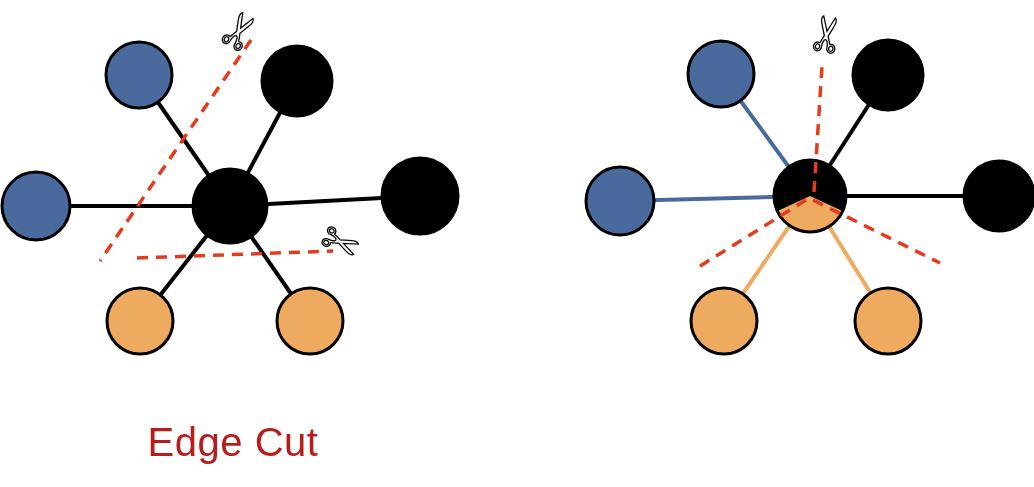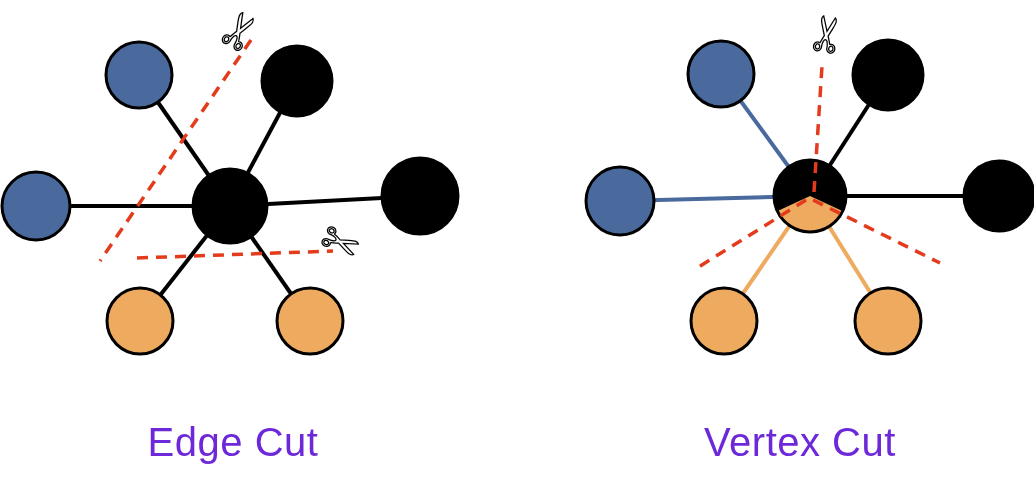--- a/index.html
+++ b/index.html
@@ -20,21 +20,21 @@
     top: 0;
     left: 0;
   }
   .caption {
     position: absolute;
     top: 420px;
     text-align: center;
     font-size: 40px;
     font-weight: 400;
     letter-spacing: 0.5px;
-    color: #6d28d9;
+    color: #b91c1c;
     font-family: "Liberation Sans", sans-serif;
   }
   .caption-left  { left: 0;    width: 466px; }
   .caption-right { left: 566px; width: 468px; }
 </style>
 </head>
 <body>
 
 <div class="canvas">
   <svg id="diagram-svg" width="1034" height="487" viewBox="0 0 1034 487">
@@ -72,14 +72,13 @@
         <circle cx="888" cy="321" r="33" fill="#EEAB60" stroke="#000000" stroke-width="3"></circle>
         <circle cx="810" cy="196" r="36" fill="#000000" stroke="#000000" stroke-width="3"></circle>
         <path d="M 810 196 L 841.2676186527644 210.58033003005414 A 34.5 34.5 0 0 1 778.7323813472356 210.58033003005414 Z" fill="#EEAB60"></path>
         <line x1="814" y1="192" x2="822" y2="66" stroke="#E33B1C" stroke-width="3.5" stroke-dasharray="11 8"></line>
         <line x1="806" y1="200" x2="697" y2="268" stroke="#E33B1C" stroke-width="3.5" stroke-dasharray="11 8"></line>
         <line x1="813" y1="200" x2="940" y2="263" stroke="#E33B1C" stroke-width="3.5" stroke-dasharray="11 8"></line>
         <text transform="translate(831 35) rotate(-80)" font-size="48" fill="#ffffff" stroke="#000000" stroke-width="1.3" text-anchor="middle" dominant-baseline="middle" font-family="&quot;DejaVu Sans&quot;, sans-serif">✂</text>
       </g>
     </svg>
   <div class="caption caption-left">Edge Cut</div>
-  <div class="caption caption-right">Vertex Cut</div>
 </div>
 
 </body></html>

